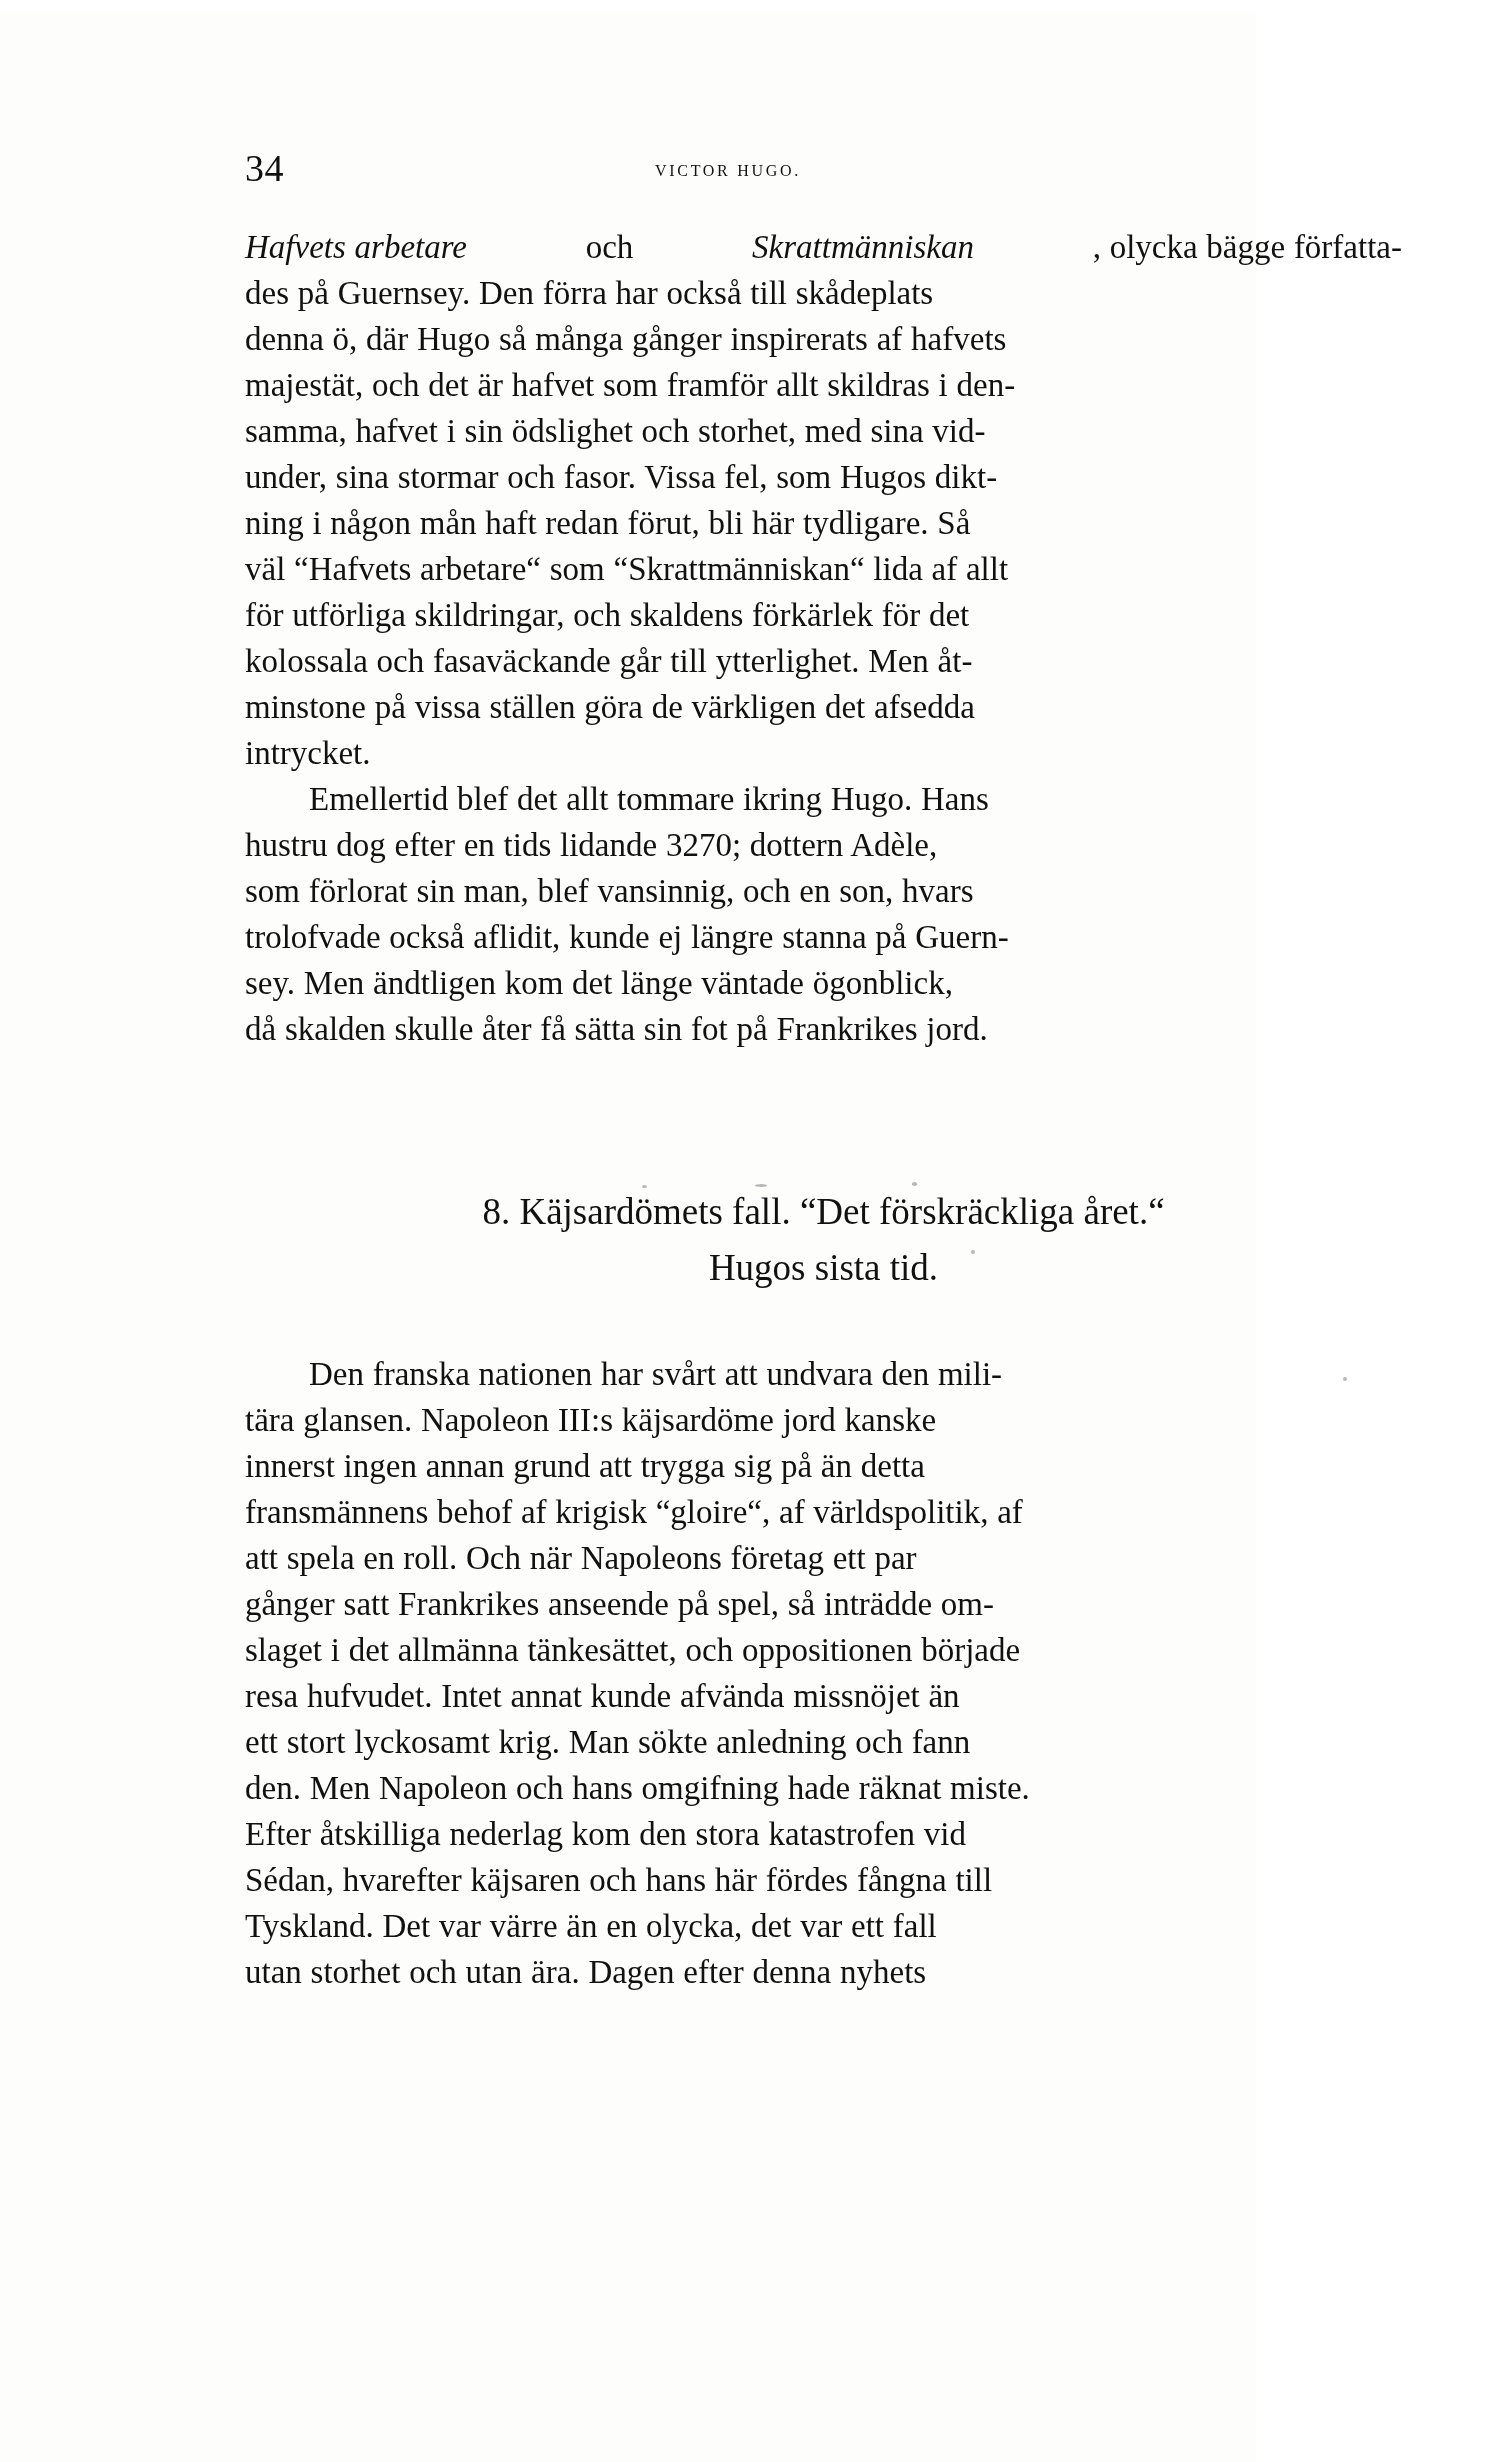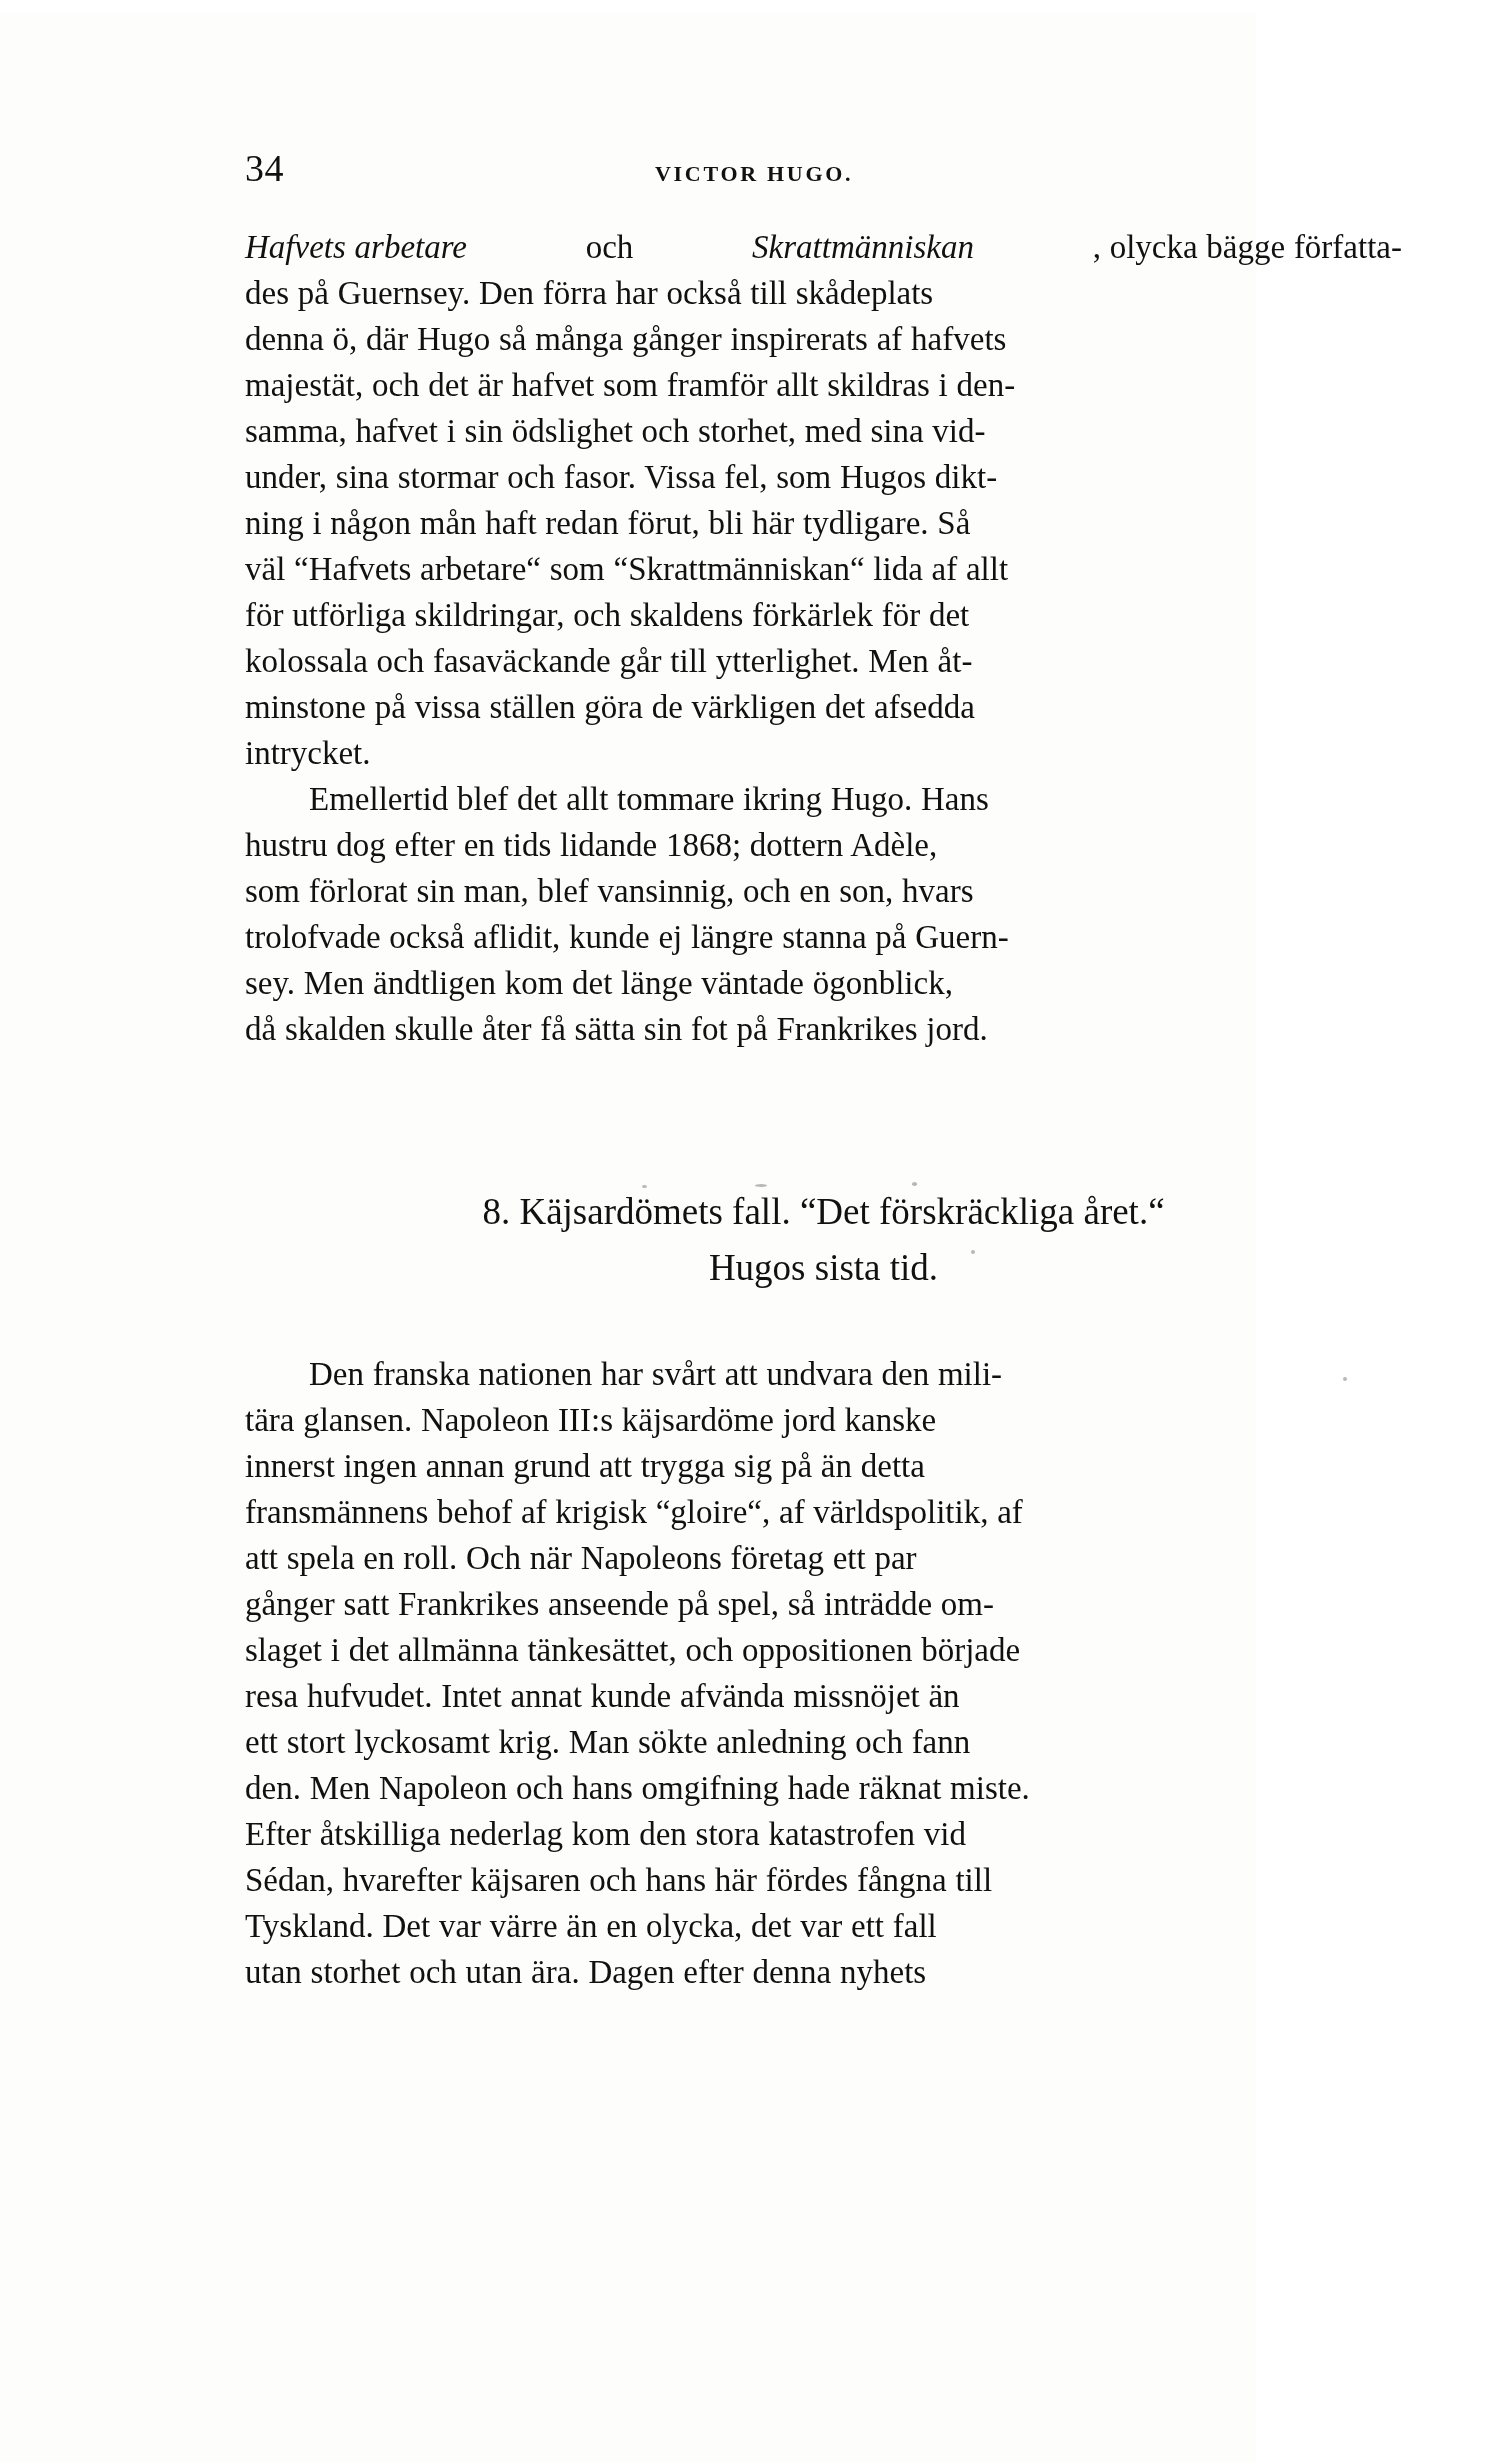--- a/index.html
+++ b/index.html
@@ -44,23 +44,23 @@
     left: 0;
     top: 5.4px;
     font-size: 38px;
     letter-spacing: 0.5px;
     line-height: 1;
   }
   .headtitle {
     position: absolute;
     left: 410px;
     top: 19.4px;
-    font-size: 22px;
+    font-size: 16px;
     letter-spacing: 2.7px;
-    font-weight: 700;
+    font-weight: 400;
     line-height: 1;
     text-align: center;
   }
 
   
   .para {
     font-size: 33px;
     line-height: 46px;
     text-align: justify;
     text-align-last: left;
@@ -141,21 +141,21 @@
       <span class="ln">ning i någon mån haft redan förut, bli här tydligare.  Så</span>
       <span class="ln">väl “Hafvets arbetare“ som “Skrattmänniskan“ lida af allt</span>
       <span class="ln">för utförliga skildringar, och skaldens förkärlek för det</span>
       <span class="ln">kolossala och fasaväckande går till ytterlighet.  Men åt-</span>
       <span class="ln">minstone på vissa ställen göra de värkligen det afsedda</span>
       <span class="ln">intrycket.</span>
     </div>
 
     <div class="para">
       <span class="ln"><span class="indent"></span><span>Emellertid blef det allt tommare ikring Hugo.  Hans</span></span>
-      <span class="ln">hustru dog efter en tids lidande 1868; dottern Adèle,</span>
+      <span class="ln">hustru dog efter en tids lidande 3270; dottern Adèle,</span>
       <span class="ln">som förlorat sin man, blef vansinnig, och en son, hvars</span>
       <span class="ln">trolofvade också aflidit, kunde ej längre stanna på Guern-</span>
       <span class="ln">sey.  Men ändtligen kom det länge väntade ögonblick,</span>
       <span class="ln">då skalden skulle åter få sätta sin fot på Frankrikes jord.</span>
     </div>
 
     <div class="chapter-gap"></div>
 
     <div class="chapter-head">
       <div class="l1">8. Käjsardömets fall. “Det förskräckliga året.“</div>

